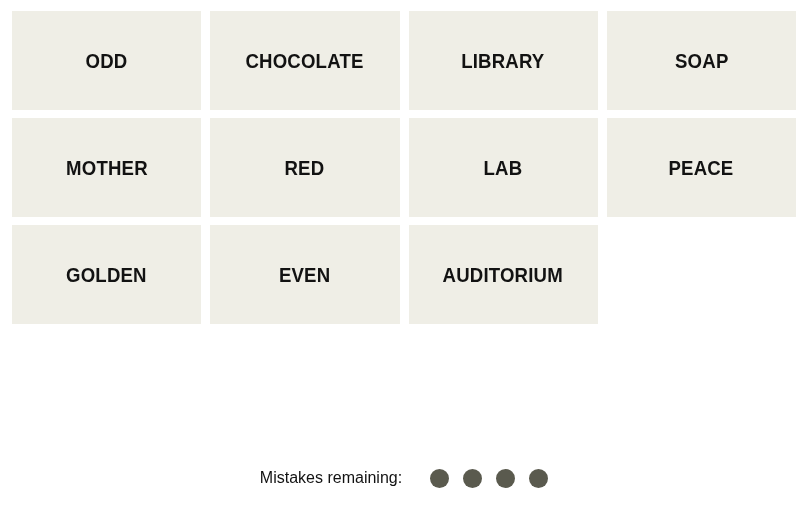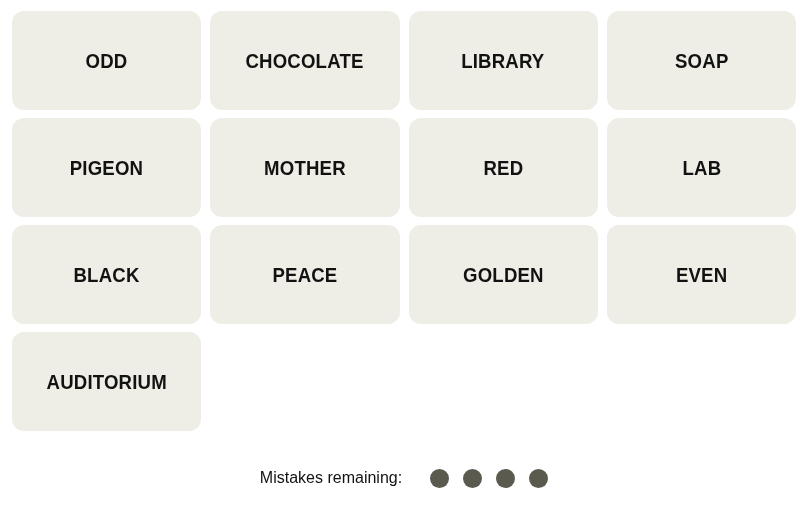--- a/index.html
+++ b/index.html
@@ -31,21 +31,21 @@
     width: 784px;
     display: grid;
     grid-template-columns: repeat(4, 1fr);
     grid-template-rows: repeat(4, 99px);
     column-gap: 9px;
     row-gap: 8px;
   }
 
   .tile {
     background: #EFEEE6;
-    border-radius: 12px;
+    border-radius: 0;
     display: flex;
     align-items: center;
     justify-content: center;
     user-select: none;
     cursor: pointer;
     overflow: hidden;
     padding: 0 4px;
     box-sizing: border-box;
   }
 
@@ -110,35 +110,29 @@
       <span class="tile-label">CHOCOLATE</span>
     </div>
     <div class="tile">
       <span class="tile-label">LIBRARY</span>
     </div>
     <div class="tile">
       <span class="tile-label">SOAP</span>
     </div>
 
     <div class="tile">
-      <span class="tile-label">PIGEON</span>
-    </div>
-    <div class="tile">
       <span class="tile-label">MOTHER</span>
     </div>
     <div class="tile">
       <span class="tile-label">RED</span>
     </div>
     <div class="tile">
       <span class="tile-label">LAB</span>
     </div>
 
-    <div class="tile">
-      <span class="tile-label">BLACK</span>
-    </div>
     <div class="tile">
       <span class="tile-label">PEACE</span>
     </div>
 
     <div class="tile">
       <span class="tile-label">GOLDEN</span>
     </div>
     <div class="tile">
       <span class="tile-label">EVEN</span>
     </div>

